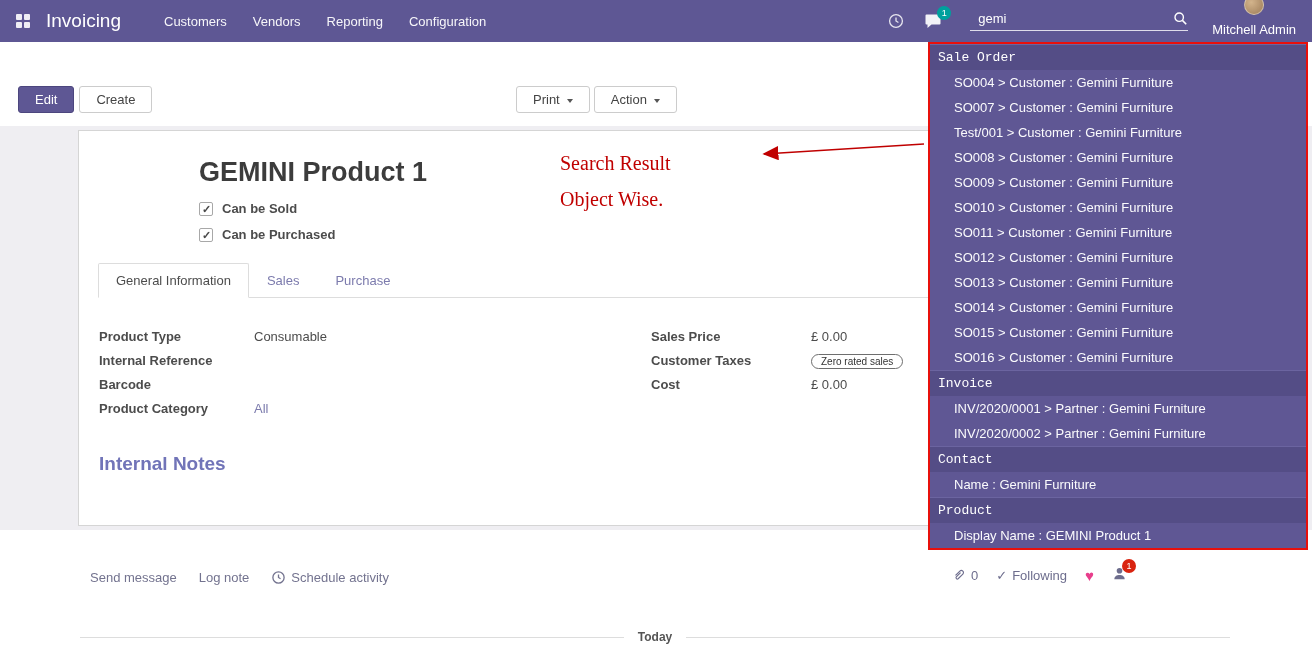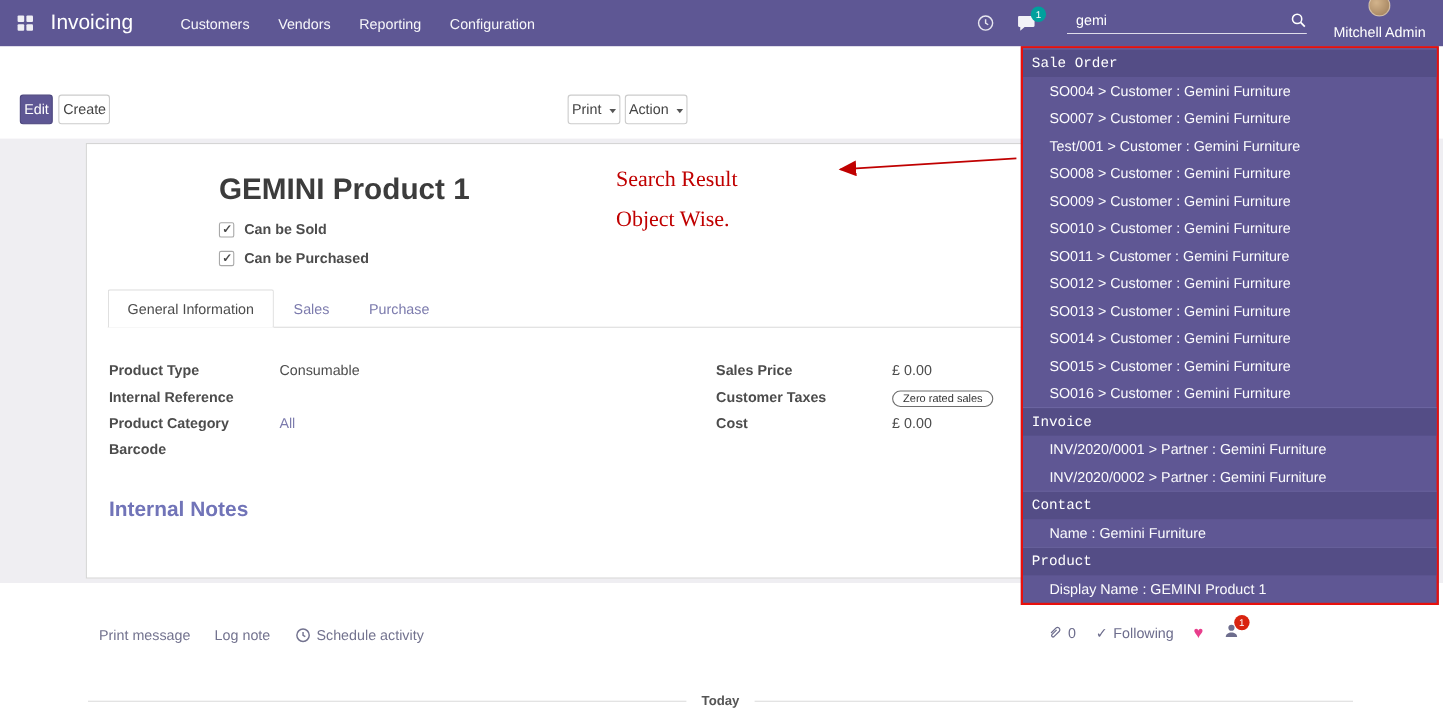--- a/index.html
+++ b/index.html
@@ -25,21 +25,21 @@
   .avatar { width:20px; height:20px; border-radius:50%; background:radial-gradient(circle at 35% 35%, #d3b48c, #9c7b57); border:1px solid rgba(255,255,255,.4); }
   .caret-white { width:0; height:0; border-left:4px solid transparent; border-right:4px solid transparent; border-top:4px solid #fff; }
 
   
   .control-panel { position:absolute; top:42px; left:0; width:100%; height:84px; background:#fff; }
   .breadcrumb { position:absolute; top:13px; left:18px; font-size:18px; }
   .bc-link { color:#7c7bad; cursor:pointer; }
   .bc-sep { color:#8a8a8a; margin:0 7px; }
   .bc-current { color:#6d6d6d; }
   .left-buttons { position:absolute; top:44px; left:18px; display:flex; gap:5px; }
-  .btn { font-size:13px; padding:5px 3px; border:1px solid #ccc; background:#fff; color:#444; border-radius:3px; }
+  .btn { font-size:13px; padding:5px 16px; border:1px solid #ccc; background:#fff; color:#444; border-radius:3px; }
   .btn-primary { background:#5e5794; border-color:#4c467e; color:#fff; }
   .center-buttons { position:absolute; top:44px; left:516px; display:flex; gap:4px; }
   .caret-dark { display:inline-block; width:0; height:0; border-left:3.5px solid transparent; border-right:3.5px solid transparent; border-top:4px solid #555; margin-left:7px; vertical-align:middle; }
 
   
   .form-area { position:absolute; top:126px; left:0; width:100%; height:404px; background:#efeef2; }
   .sheet { position:absolute; top:4px; left:78px; width:1156px; height:396px; background:#fff; border:1px solid #d5d5d5; }
   .title-block { position:absolute; top:28px; left:120px; }
   .title-block h1 { font-size:27px; line-height:1; color:#3c3c3c; margin:0 0 15px; }
   .cb-row { display:flex; align-items:center; gap:9px; margin-bottom:11px; font-size:13px; font-weight:bold; color:#4c4c4c; }
@@ -165,27 +165,27 @@
       <div class="col-left">
         <div class="field-row">
           <span class="field-label">Product Type</span>
           <span class="field-value">Consumable</span>
         </div>
         <div class="field-row">
           <span class="field-label">Internal Reference</span>
           <span class="field-value"></span>
         </div>
         <div class="field-row">
+          <span class="field-label">Barcode</span>
+          <span class="field-value"></span>
+        </div>
+        <div class="field-row">
           <span class="field-label">Product Category</span>
           <span class="field-value link">All</span>
         </div>
-        <div class="field-row">
-          <span class="field-label">Barcode</span>
-          <span class="field-value"></span>
-        </div>
       </div>
       <div class="col-right">
         <div class="field-row">
           <span class="field-label">Sales Price</span>
           <span class="field-value">£ 0.00</span>
         </div>
         <div class="field-row">
           <span class="field-label">Customer Taxes</span>
           <span class="field-value"><span class="tag-pill">Zero rated sales</span></span>
         </div>
@@ -195,21 +195,21 @@
         </div>
       </div>
     </div>
 
     <div class="notes-heading">Internal Notes</div>
   </div>
 </div>
 
 <div class="chatter">
   <div class="chatter-buttons">
-    <span class="chat-link">Print message</span>
+    <span class="chat-link">Send message</span>
     <span class="chat-link">Log note</span>
     <span class="chat-link">
       <svg width="15" height="15" viewBox="0 0 16 16">
           <circle cx="8" cy="8" r="6" fill="none" stroke="currentColor" stroke-width="1.4"></circle>
           <path d="M8 4.8V8l2.2 1.3" stroke="currentColor" stroke-width="1.4" fill="none"></path>
         </svg>
       <span>Schedule activity</span>
     </span>
   </div>
   <div class="follow-row">

